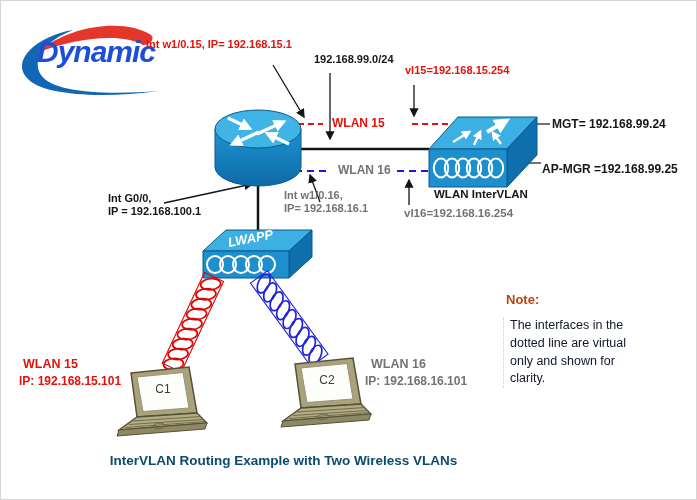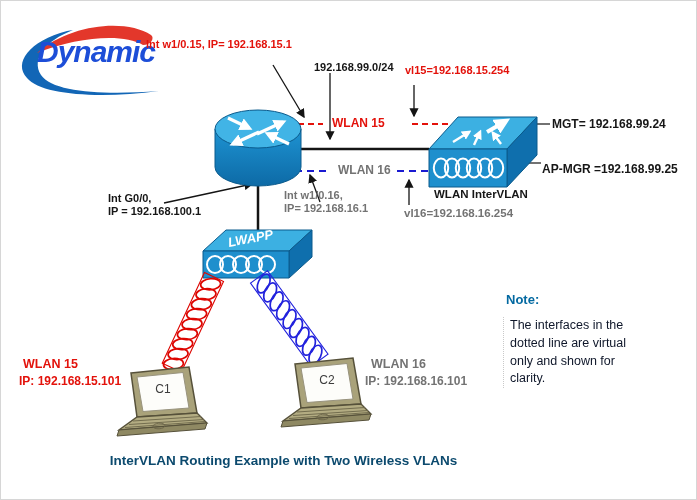--- a/index.html
+++ b/index.html
@@ -12,21 +12,21 @@
   .lbl{position:absolute;font-weight:bold;white-space:nowrap;color:#161616;}
   .s11{font-size:11px;line-height:13px;}
   .s12{font-size:12px;line-height:14px;}
   .red{color:#e3120b;}
   .blue{color:#737373;}
   .logo-text{
     position:absolute;left:36px;top:34px;font-size:30px;font-style:italic;font-weight:bold;
     color:#1d4ed8;letter-spacing:-1px;
   }
   .screen-label{position:absolute;width:44px;text-align:center;font-size:12px;font-weight:normal;color:#3c3c3c;}
-  .note-head{position:absolute;left:505px;top:291px;font-size:13px;font-weight:bold;color:#0369a1;}
+  .note-head{position:absolute;left:505px;top:291px;font-size:13px;font-weight:bold;color:#c2410c;}
   .note-body{
     position:absolute;left:502px;top:316px;width:138px;font-size:12.5px;line-height:1.42;
     color:#0f172a;border-left:1px dotted #c9c9c9;padding-left:6px;font-weight:normal;
   }
   .title{
     position:absolute;left:0;top:452px;width:565px;text-align:center;
     font-size:13.5px;font-weight:bold;color:#0c4a6e;
   }
 </style>
 </head>
@@ -162,21 +162,21 @@
 
     <g>
       <path d="M66,30 C28,40 12,62 26,77 C40,94 98,98 158,90 C106,94 52,92 40,74 C30,58 44,40 72,29 Z" fill="#1266b6"></path>
       <path d="M36,52 C70,22 126,18 150,34 C154,37 150,44 142,44 C122,32 76,36 36,52 Z" fill="#e3372b"></path>
     </g>
   </svg>
 
   <span class="logo-text">Dynamic</span>
 
   <div class="lbl s11 red" style="left:145px;top:37px;">Int w1/0.15, IP= 192.168.15.1</div>
-  <div class="lbl s11" style="left:313px;top:52px;margin-top:8px;">192.168.99.0/24</div>
+  <div class="lbl s11" style="left:313px;top:52px;">192.168.99.0/24</div>
   <div class="lbl s11 red" style="left:404px;top:63px;">vl15=192.168.15.254</div>
   <div class="lbl s12 red" style="left:331px;top:115px;">WLAN 15</div>
   <div class="lbl s12 blue" style="left:337px;top:162px;">WLAN 16</div>
   <div class="lbl s12" style="left:551px;top:116px;">MGT= 192.168.99.24</div>
   <div class="lbl s12" style="left:541px;top:161px;">AP-MGR =192.168.99.25</div>
   <div class="lbl s11" style="left:433px;top:187px;font-size:11.5px;">WLAN InterVLAN</div>
   <div class="lbl s11 blue" style="left:403px;top:206px;font-size:11.5px;">vl16=192.168.16.254</div>
 
   <div class="lbl s11 blue" style="left:283px;top:188px;">
     <div>Int w1/0.16,</div>

